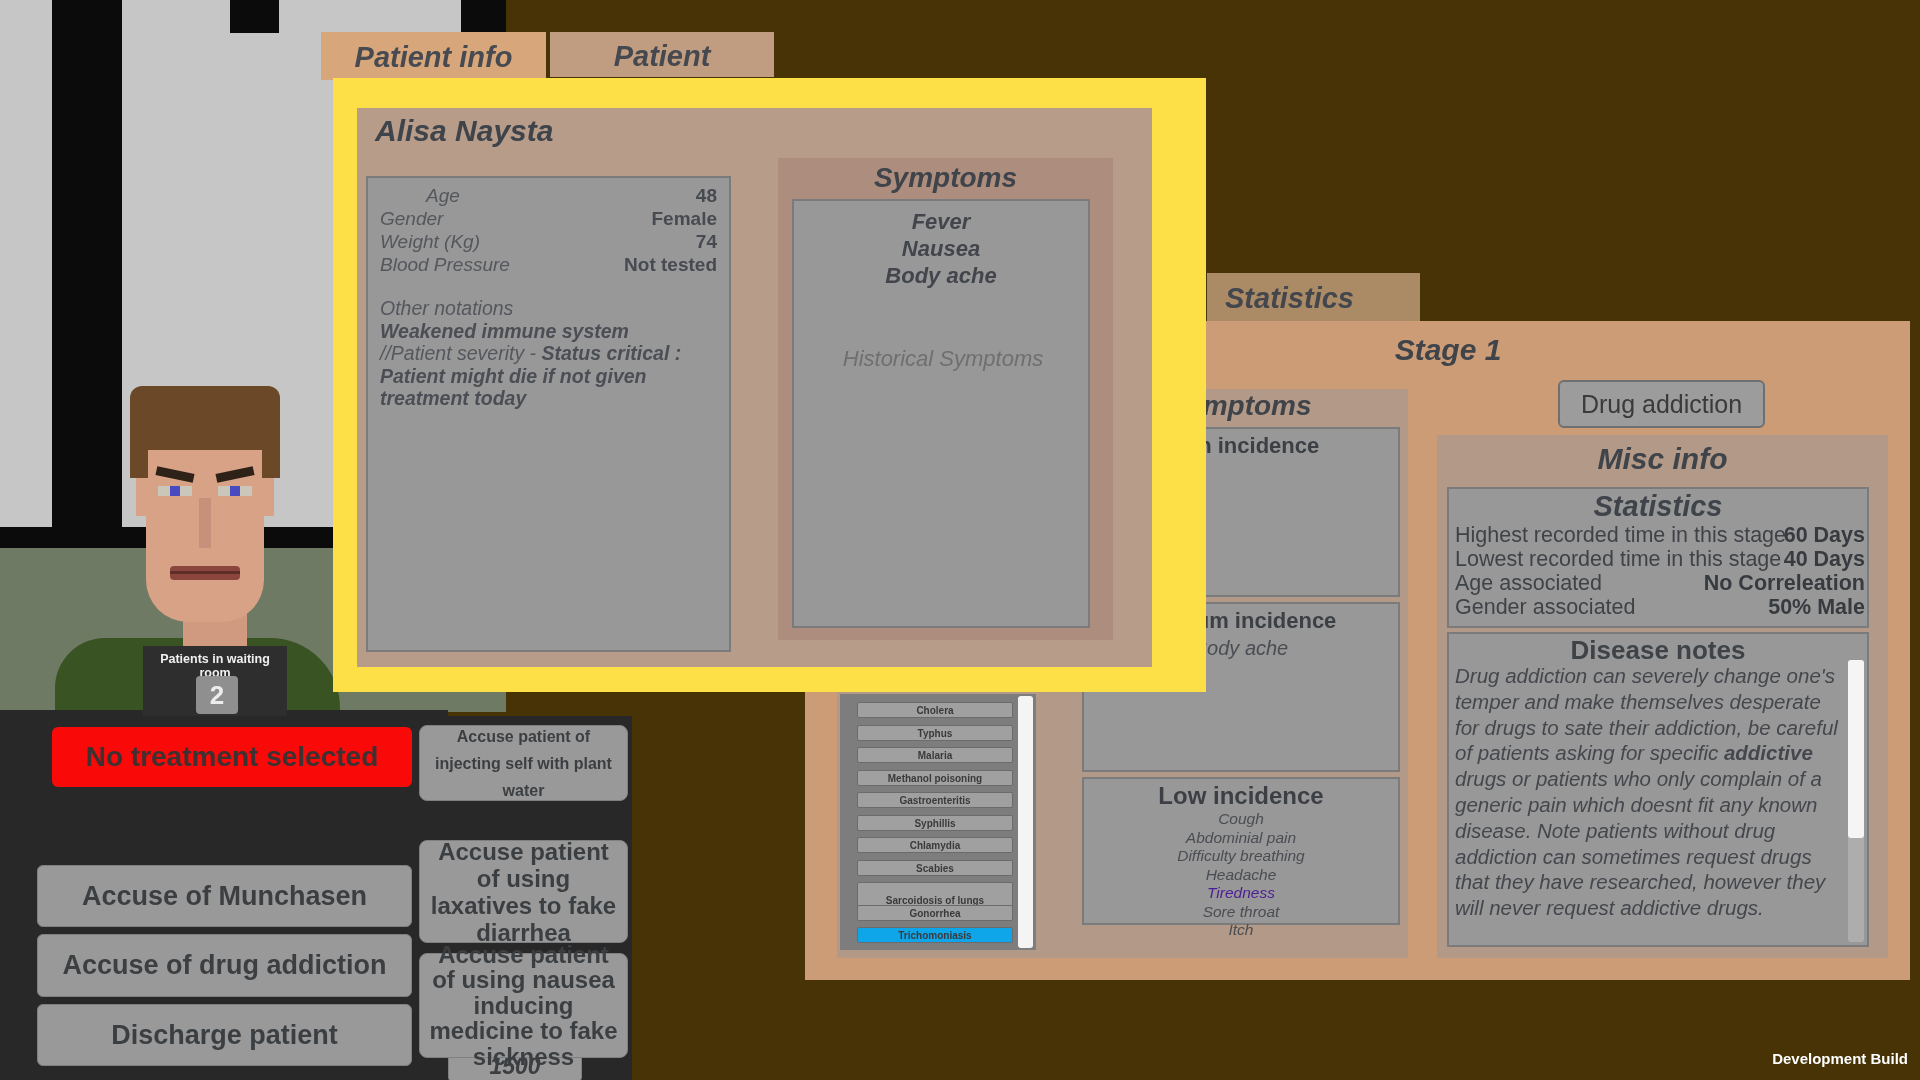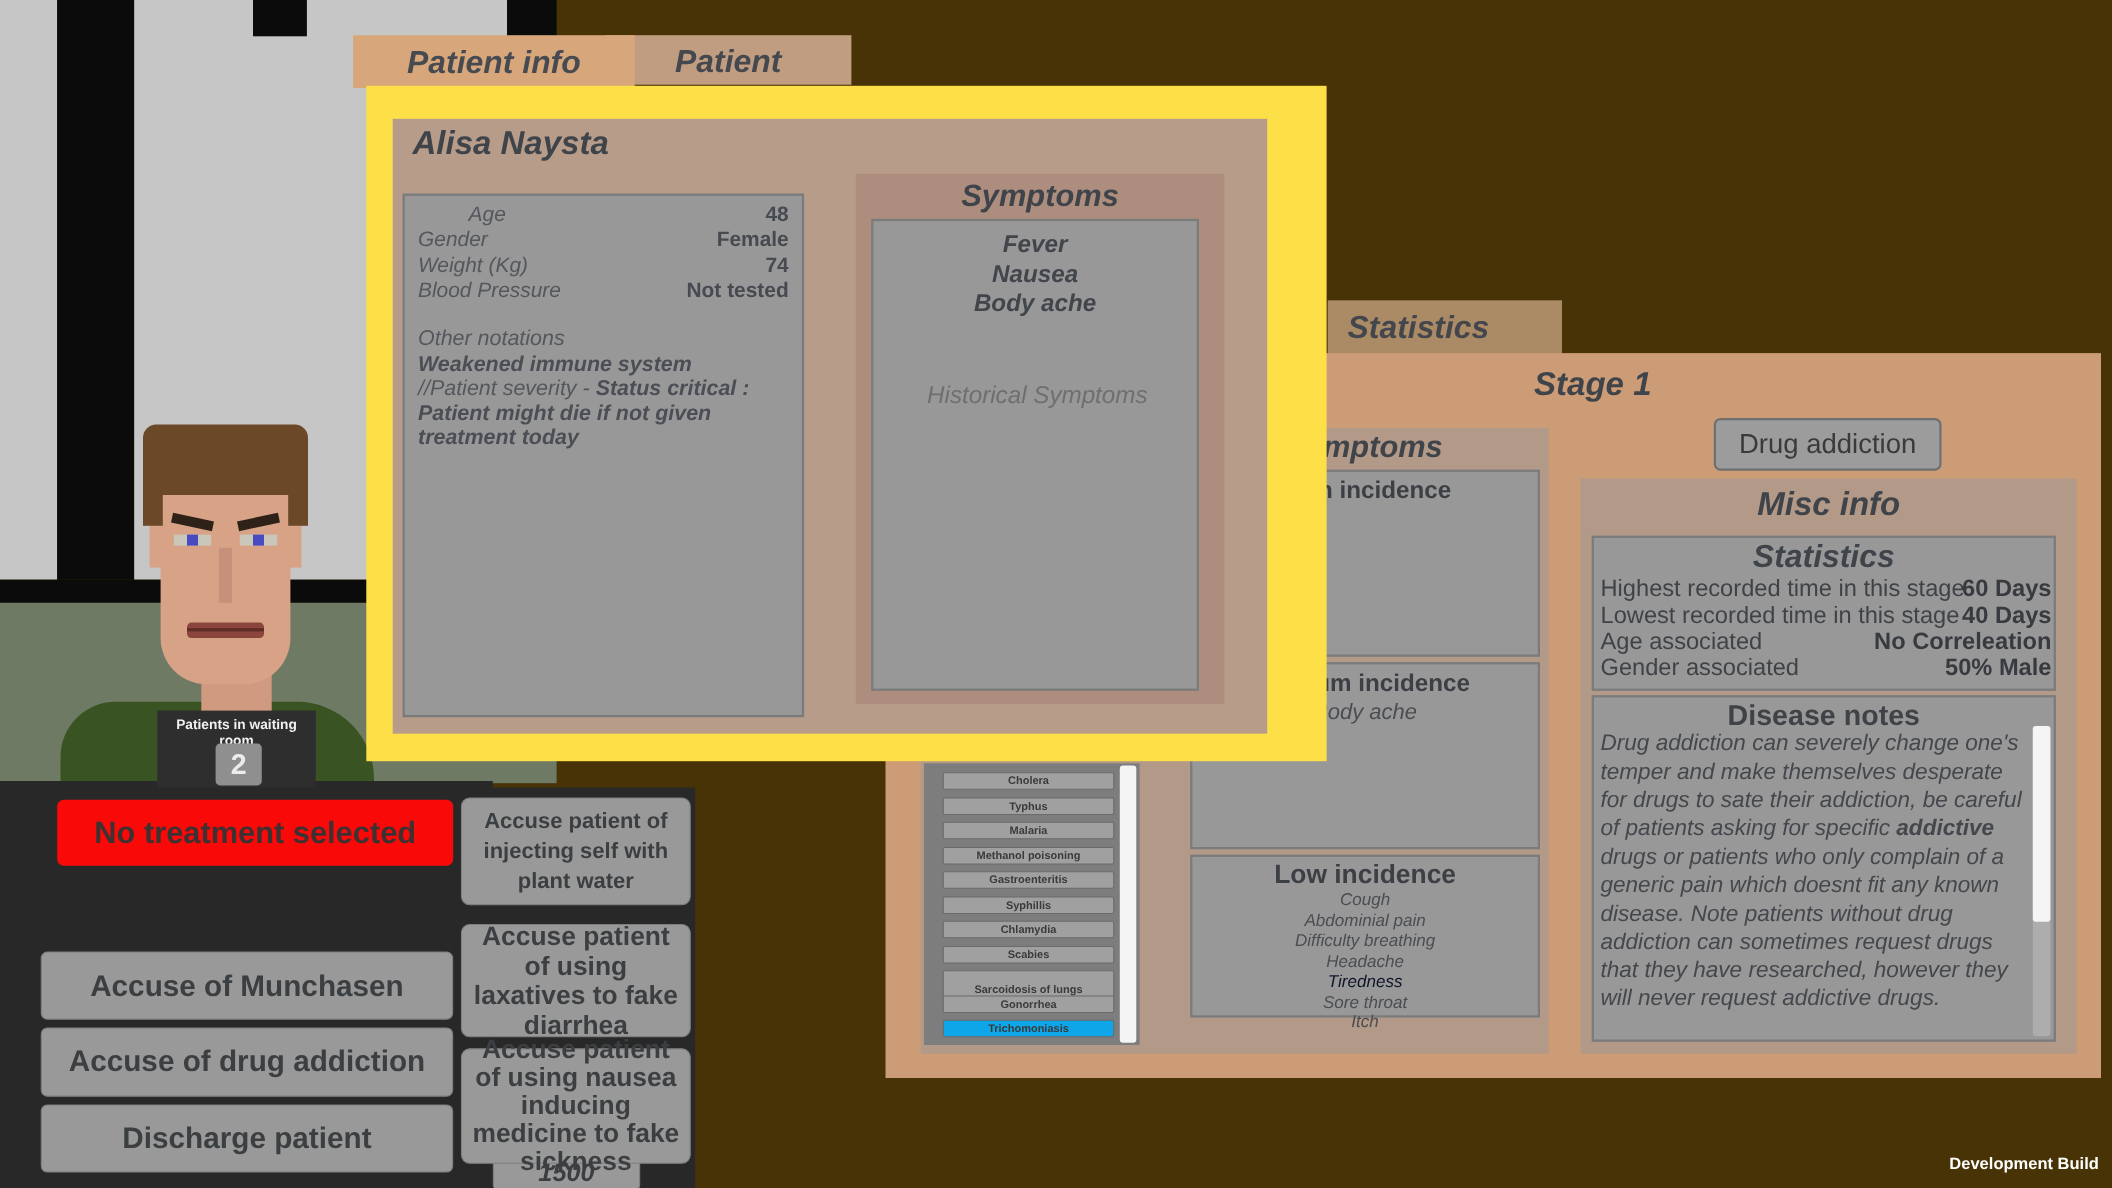--- a/index.html
+++ b/index.html
@@ -67,21 +67,21 @@
   <button class="abs btn gbtn b" style="left:37px;top:865px;width:375px;height:62px;font-size:27px;">
     <span>Accuse of Munchasen</span>
   </button>
   <button class="abs btn gbtn b" style="left:37px;top:934px;width:375px;height:63px;font-size:27px;">
     <span>Accuse of drug addiction</span>
   </button>
   <button class="abs btn gbtn b" style="left:37px;top:1004px;width:375px;height:62px;font-size:27px;">
     <span>Discharge patient</span>
   </button>
 
-  <button class="abs btn gbtn b ctr" style="left:419px;top:725px;width:209px;height:98px;border-radius:8px;font-size:20px;line-height:27px;">
+  <button class="abs btn gbtn b ctr" style="left:419px;top:725px;width:209px;height:76px;border-radius:8px;font-size:16px;line-height:27px;">
     <span>Accuse patient of injecting self with plant water</span>
   </button>
   <button class="abs btn gbtn b ctr" style="left:419px;top:840px;width:209px;height:103px;border-radius:8px;font-size:24px;line-height:27px;">
     <span>Accuse patient of using laxatives to fake diarrhea</span>
   </button>
   <button class="abs btn gbtn b ctr" style="left:419px;top:953px;width:209px;height:105px;border-radius:8px;font-size:24px;line-height:25.5px;">
     <span>Accuse patient of using nausea inducing medicine to fake sickness</span>
   </button>
 
   <div class="abs bi" style="left:1207px;top:273px;width:213px;height:50px;background:#ab8a66;color:#43474d;font-size:29px;line-height:50px;padding-left:18px;box-sizing:border-box;">
@@ -100,21 +100,21 @@
     <div class="abs graybox" style="left:277px;top:281px;width:318px;height:170px;">
       <div class="ctr b" style="margin-top:4px;font-size:22px;color:#3c3f44;">Medium incidence</div>
       <div class="ctr i" style="margin-top:3px;font-size:20px;color:#4a4d52;">Body ache</div>
     </div>
     <div class="abs graybox" style="left:277px;top:456px;width:318px;height:148px;">
       <div class="ctr b" style="margin-top:3px;font-size:24px;color:#3c3f44;">Low incidence</div>
       <div class="ctr i" style="font-size:15.5px;line-height:18.5px;color:#4a4d52;">Cough</div>
       <div class="ctr i" style="font-size:15.5px;line-height:18.5px;color:#4a4d52;">Abdominial pain</div>
       <div class="ctr i" style="font-size:15.5px;line-height:18.5px;color:#4a4d52;">Difficulty breathing</div>
       <div class="ctr i" style="font-size:15.5px;line-height:18.5px;color:#4a4d52;">Headache</div>
-      <div class="ctr i" style="font-size:15.5px;line-height:18.5px;color:#0f172a;">Tiredness</div>
+      <div class="ctr i" style="font-size:15.5px;line-height:18.5px;color:#4c1d95;">Tiredness</div>
       <div class="ctr i" style="font-size:15.5px;line-height:18.5px;color:#4a4d52;">Sore throat</div>
       <div class="ctr i" style="font-size:15.5px;line-height:18.5px;color:#4a4d52;">Itch</div>
     </div>
 
     <div class="abs" style="left:35px;top:373px;width:196px;height:256px;background:#7d7d7d;">
       <button class="abs b" style="left:17px;top:8px;width:156px;height:16px;background:#a0a0a0;border:1px solid #6b6b6b;border-radius:2px;font-size:10px;color:#3a3a3a;padding:0;font-family:inherit;font-weight:bold;">Cholera</button>
       <button class="abs b" style="left:17px;top:31px;width:156px;height:16px;background:#a0a0a0;border:1px solid #6b6b6b;border-radius:2px;font-size:10px;color:#3a3a3a;padding:0;font-family:inherit;font-weight:bold;">Typhus</button>
       <button class="abs b" style="left:17px;top:53px;width:156px;height:16px;background:#a0a0a0;border:1px solid #6b6b6b;border-radius:2px;font-size:10px;color:#3a3a3a;padding:0;font-family:inherit;font-weight:bold;">Malaria</button>
       <button class="abs b" style="left:17px;top:76px;width:156px;height:16px;background:#a0a0a0;border:1px solid #6b6b6b;border-radius:2px;font-size:10px;color:#3a3a3a;padding:0;font-family:inherit;font-weight:bold;">Methanol poisoning</button>
       <button class="abs b" style="left:17px;top:98px;width:156px;height:16px;background:#a0a0a0;border:1px solid #6b6b6b;border-radius:2px;font-size:10px;color:#3a3a3a;padding:0;font-family:inherit;font-weight:bold;">Gastroenteritis</button>
@@ -159,21 +159,21 @@
         <span>Drug addiction can severely change one's temper and make themselves desperate for drugs to sate their addiction, be careful of patients asking for specific </span><span class="b">addictive</span><span> drugs or patients who only complain of a generic pain which doesnt fit any known disease. Note patients without drug addiction can sometimes request drugs that they have researched, however they will never request addictive drugs.</span>
       </div>
       <div class="abs" style="right:3px;top:26px;width:16px;height:282px;background:#adadad;border-radius:3px;"></div>
       <div class="abs" style="right:3px;top:26px;width:16px;height:178px;background:#f5f5f5;border-radius:3px;"></div>
     </div>
   </div>
 
   <div class="abs bi ctr" style="left:550px;top:32px;width:224px;height:45px;background:#c09d81;color:#45494f;font-size:29px;line-height:48px;">
     <span>Patient mangement</span>
   </div>
-  <div class="abs bi ctr" style="left:321px;top:32px;width:256px;height:48px;background:#d7a77b;color:#474b51;font-size:29px;line-height:50px;">
+  <div class="abs bi ctr" style="left:321px;top:32px;width:225px;height:48px;background:#d7a77b;color:#474b51;font-size:29px;line-height:50px;">
     <span>Patient info</span>
   </div>
   <div class="abs" style="left:333px;top:78px;width:873px;height:614px;background:#fde047;">
     <div class="abs" style="left:24px;top:30px;width:795px;height:559px;background:#b89c8a;">
       <div class="bi" style="margin:6px 0 0 18px;font-size:30px;color:#3f434a;">Alisa Naysta</div>
     </div>
 
     <div class="abs graybox" style="left:33px;top:98px;width:365px;height:476px;">
       <div class="abs" style="left:12px;top:7px;width:337px;height:23px;">
         <span class="rowlabel" style="font-size:19px;margin-left:46px;">Age</span>

